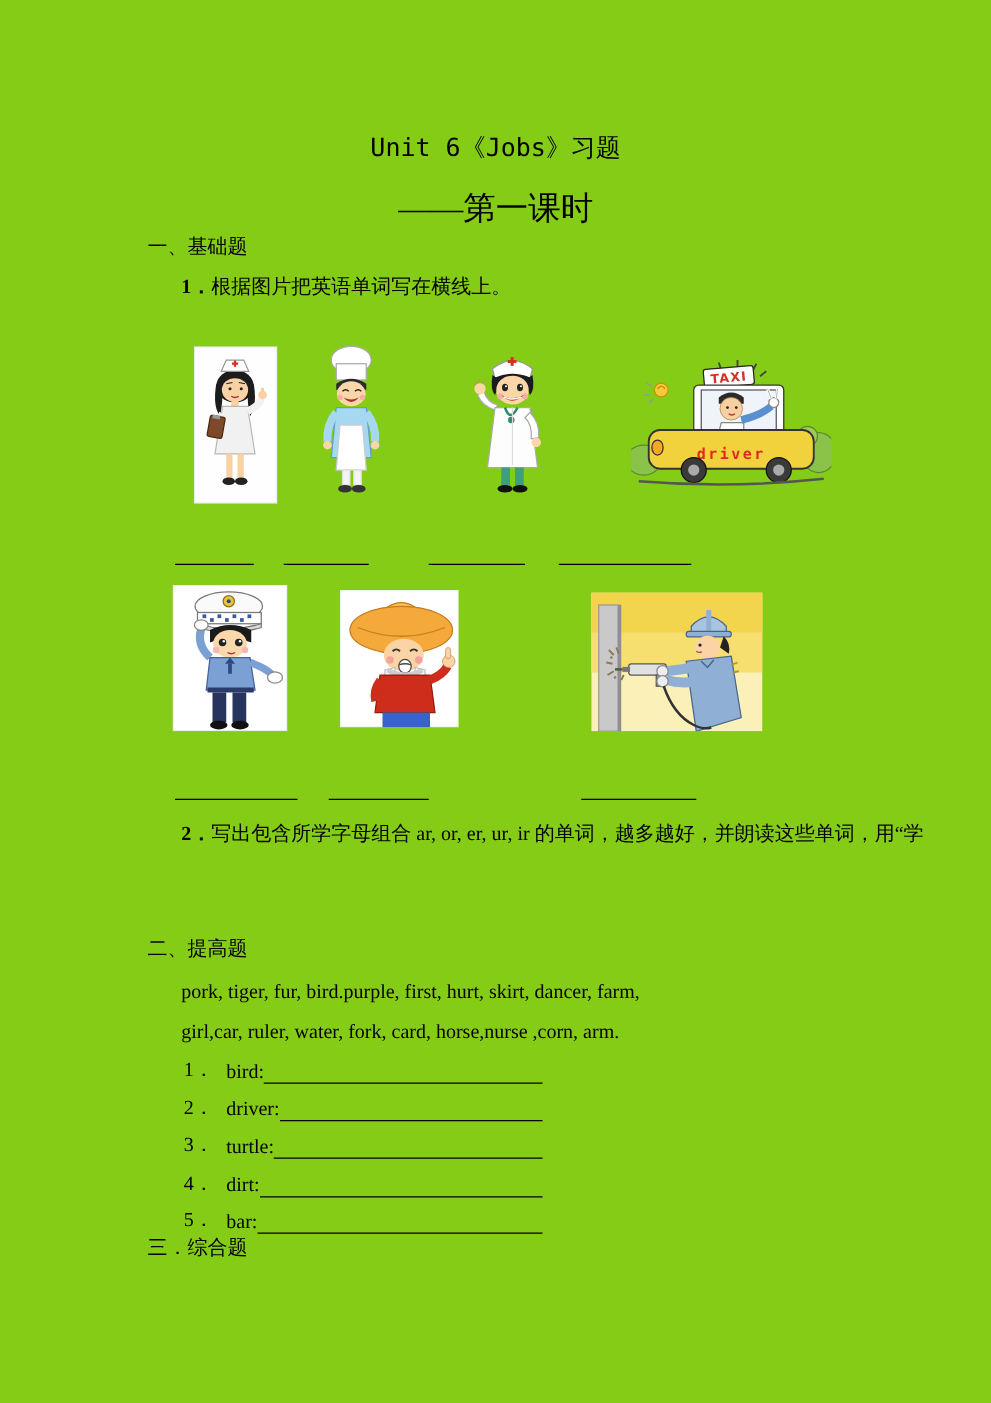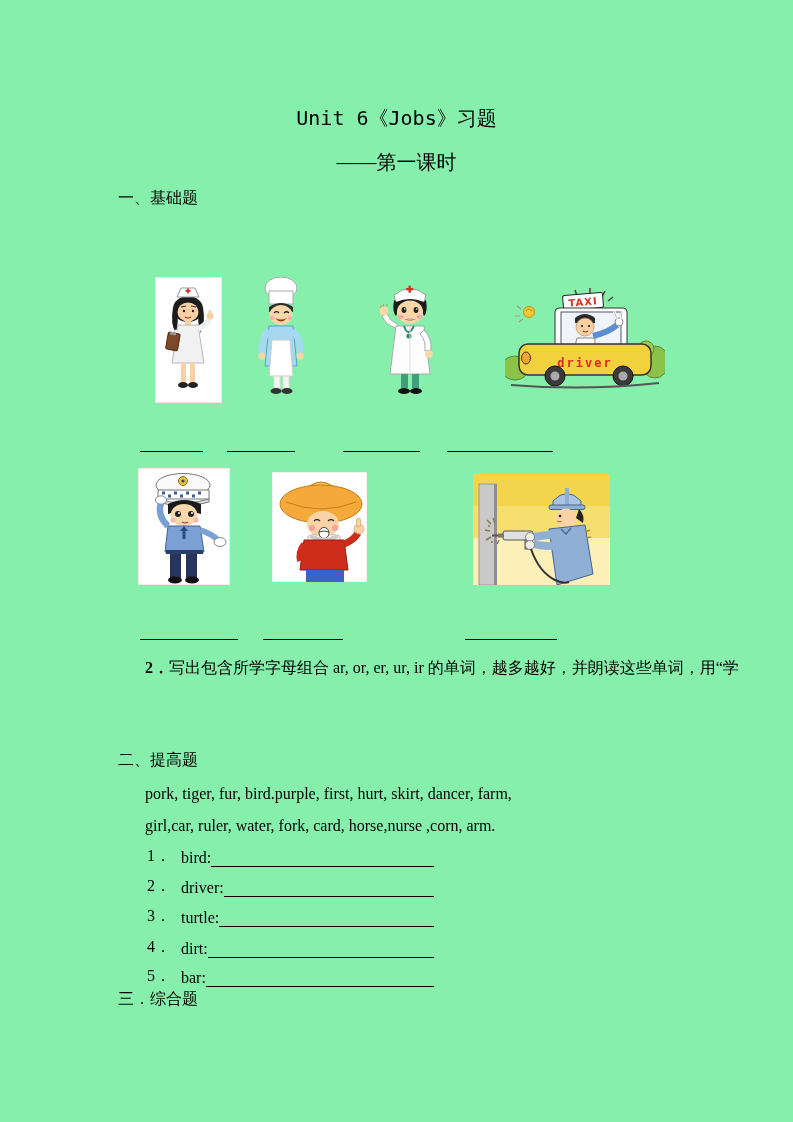--- a/index.html
+++ b/index.html
@@ -1,44 +1,47 @@
 <!DOCTYPE html>
 <html><head>
 <meta charset="utf-8">
 <style>
   * { margin:0; padding:0; box-sizing:border-box; }
   html,body { background:#ffffff; }
   .page {
-    position:relative; width:793px; height:1122px; background:#86efac;
+    position:relative; width:793px; height:1122px; background:#84cc16;
     font-family:"Liberation Serif","DejaVu Serif",serif; color:#000;
     overflow:hidden; margin:0 auto;
   }
   .abs { position:absolute; white-space:nowrap; }
   .t16 { font-size:16px; line-height:1.2;text-align:center; }
   .title { font-family:"DejaVu Sans Mono","Liberation Mono",monospace; font-size:20px; }
-  .subtitle { font-size:20px; }
+  .subtitle { font-size:26px; }
   .center { left:0; right:0; text-align:center; }
   .bold { font-weight:bold; }
   .blank { position:absolute; border-bottom:1.5px solid #000; height:1px; }
   .pic { position:absolute; }
   .pic svg { display:block; width:100%; height:100%; }
   .item-row { position:absolute; display:flex; align-items:flex-end; width:287px; }
   .item-row .num { font-size:16px; margin-right:10px; }
   .item-row .word { font-size:16px; }
   .item-row .fill { flex:1; border-bottom:1px solid #000; height:17px; }
 </style>
 </head>
 <body>
 
 <div class="page">
 
   <div class="abs center title" style="top:105px;">Unit 6《Jobs》习题</div>
   <div class="abs center subtitle" style="top:149px;">——第一课时</div>
 
   <div class="abs t16" style="left:118px; top:188px;">一、基础题</div>
+  <div class="abs t16" style="left:145px; top:220px;">
+    <span class="bold">1．</span><span>根据图片把英语单词写在横线上。</span>
+  </div>
 
   <div class="pic" style="left:155px; top:277px; width:67px; height:126px;">
     <svg viewBox="0 0 67 126">
       <rect x="0.5" y="0.5" width="66" height="125" fill="#fefefe" stroke="#e8e8e8"></rect>
       <ellipse cx="33" cy="32" rx="15" ry="13" fill="#1c1c1c"></ellipse>
       <path d="M18 30 Q15 48 21 56 Q24 42 22 34 Z" fill="#1c1c1c"></path>
       <path d="M48 30 Q51 48 45 56 Q42 42 44 34 Z" fill="#1c1c1c"></path>
       <path d="M22 20 L26 11 L40 11 L44 20 Z" fill="#ffffff" stroke="#999999"></path>
       <rect x="30.5" y="13" width="5" height="1.8" fill="#d43024"></rect>
       <rect x="32.1" y="11.4" width="1.8" height="5" fill="#d43024"></rect>

